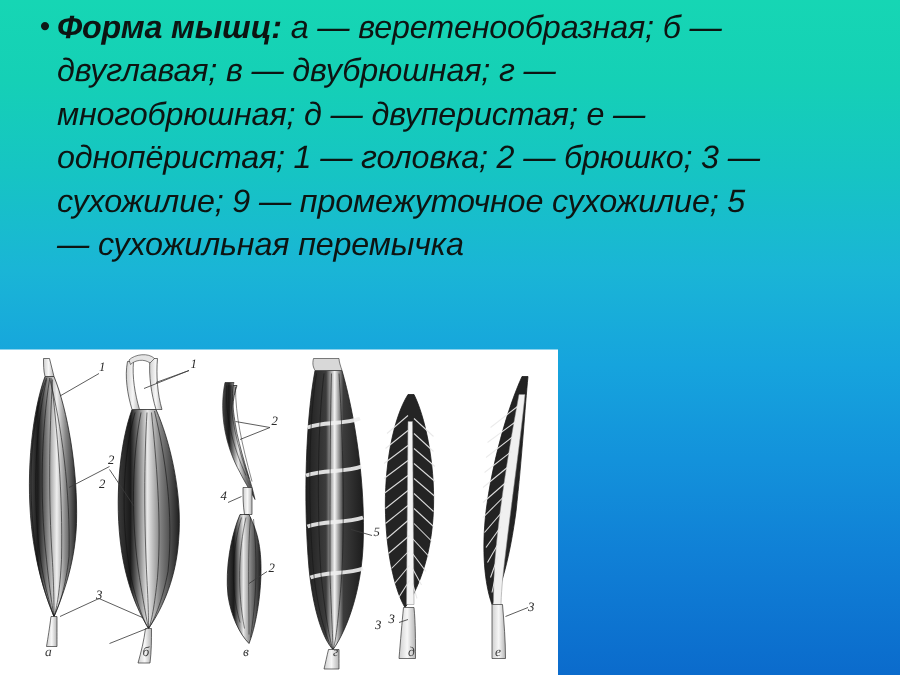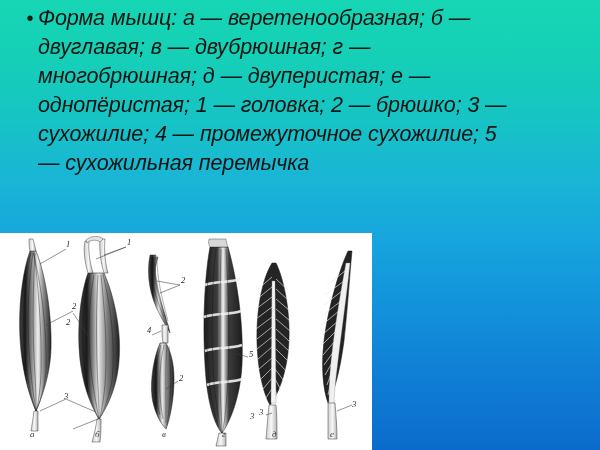--- a/index.html
+++ b/index.html
@@ -31,21 +31,21 @@
   }
   .bullet-text {
     flex:1 1 auto;
     font-size:21.5px;
     line-height:29px;
     font-style:italic;
     color:#0d1412;
     letter-spacing:-0.1px;
     max-width:470px;
   }
-  .bullet-text b { font-weight:normal; font-style:italic; }
+  .bullet-text b { font-weight:bold; font-style:italic; }
 
   
   #figure-panel {
     position:absolute;
     left:0; top:233px;
     width:372px; height:217px;
     background:#ffffff;
     overflow:hidden;
   }
   #figure-svg { display:block; width:372px; height:217px; }
@@ -67,21 +67,21 @@
     font-size:8.5px;
     color:#2a2a2a;
   }
 </style>
 </head>
 <body>
 
 <div id="slide-text">
   <div class="bullet-row">
     <span class="bullet-dot">•</span>
-    <span class="bullet-text"><b>Форма мышц:</b><span> а — веретенообразная; б — двуглавая; в — двубрюшная; г — многобрюшная; д — двуперистая; е — однопёристая; 1 — головка; 2 — брюшко; 3 — сухожилие; 4 — промежуточное сухожилие; 5 — сухожильная перемычка</span></span>
+    <span class="bullet-text"><b>Форма мышц:</b><span> а — веретенообразная; б — двуглавая; в — двубрюшная; г — многобрюшная; д — двуперистая; е — однопёристая; 1 — головка; 2 — брюшко; 3 — сухожилие; 9 — промежуточное сухожилие; 5 — сухожильная перемычка</span></span>
   </div>
 </div>
 
 <div id="figure-panel">
 
   <svg id="figure-svg" viewBox="0 0 372 217">
     <defs>
       <linearGradient id="gA" x1="0" y1="0" x2="1" y2="0">
         <stop offset="0%" stop-color="#4a4a4a"></stop>
         <stop offset="18%" stop-color="#1b1b1b"></stop>

